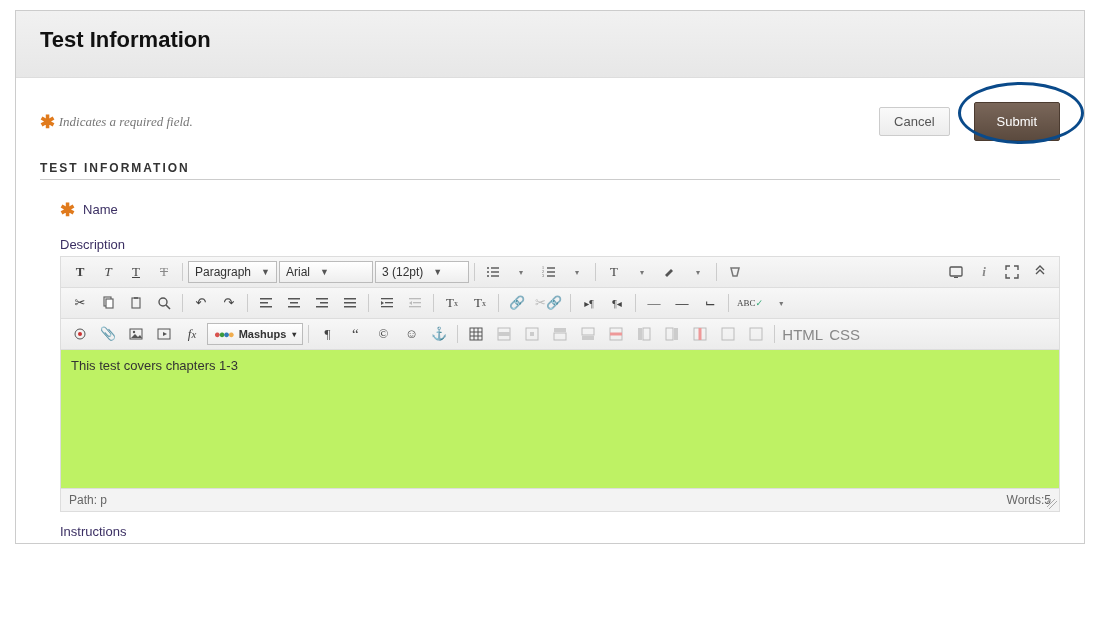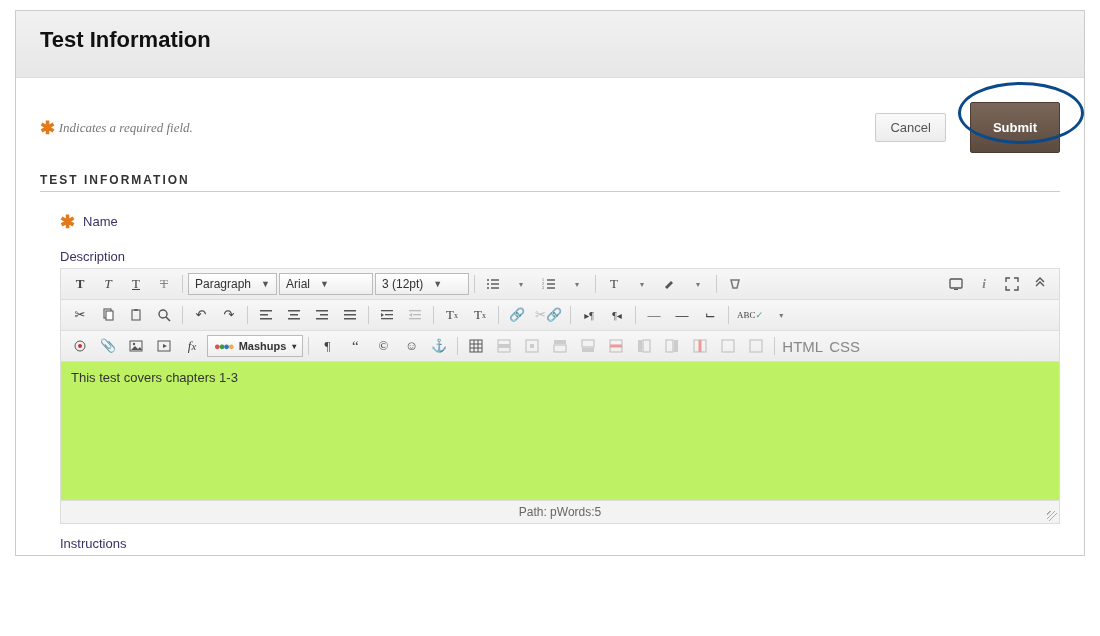--- a/index.html
+++ b/index.html
@@ -75,22 +75,22 @@
     color: #555;
     padding: 6px 14px;
     font-size: 13px;
     cursor: pointer;
     border-radius: 2px;
   }
   .btn-submit {
     background: linear-gradient(#7a675a, #5b4a3e);
     border: 1px solid #4b3b30;
     color: #fff;
-    font-weight: bold;
-    padding: 17px 22px;
+    font-weight: normal;
+    padding: 11px 22px;
     font-size: 13px;
     cursor: pointer;
     border-radius: 2px;
     position: relative;
   }
   .highlight-ellipse {
     position: absolute;
     right: -24px;
     top: -20px;
     width: 120px;
@@ -228,21 +228,21 @@
     padding: 8px 10px;
     font-size: 13px;
     color:#333;
     outline:none;
     background:#bef264;
   }
   .status-bar {
     border-top: 1px solid #ddd;
     background: #f3f3f3;
     display:flex;
-    justify-content: center;
+    justify-content: space-between;
     align-items:center;
     padding: 4px 8px;
     font-size: 12px;
     color:#666;
     position: relative;
   }
   .resize-grip {
     width:10px; height:10px;
     position:absolute; right:2px; bottom:2px;
     background:

